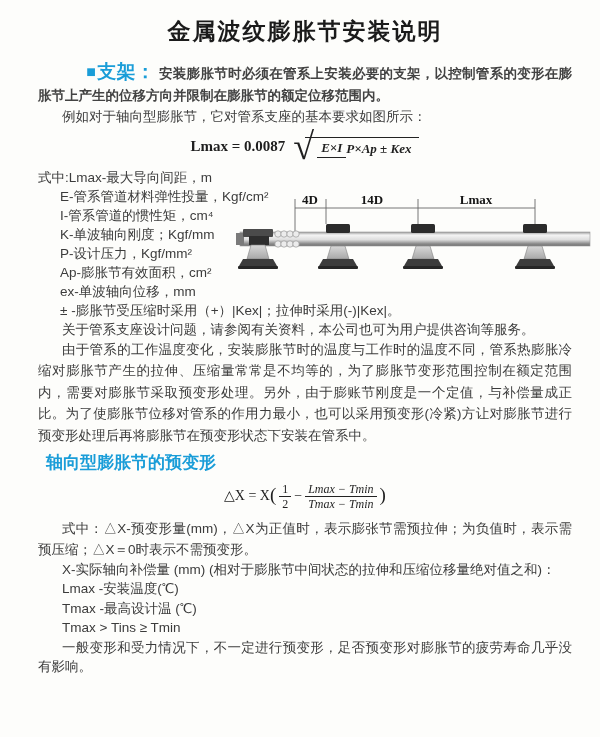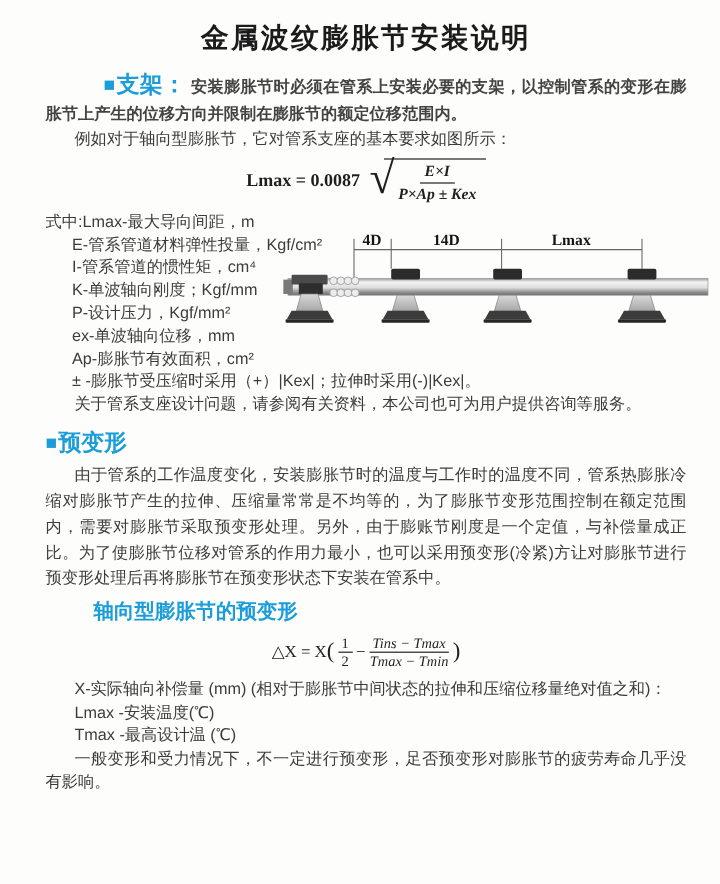--- a/index.html
+++ b/index.html
@@ -11,39 +11,39 @@
   .sec-head{color:#1a9dd8;font-weight:700;font-size:19px;margin-left:28px;}
   .marker{font-size:16px;margin-right:1px;position:relative;top:-1px;}
   p.para{font-size:13.5px;line-height:21.5px;margin:0;text-align:justify;color:#3c3c3c;}
   p.para.bold{font-weight:700;color:#434343;}
   .indent{text-indent:24px;}
   
   .formula{text-align:center;font-family:"Liberation Serif","DejaVu Serif",serif;color:#1f1f1f;}
   .f1{font-weight:700;font-size:15px;margin:5px 0 2px 0;}
   .sqrt{display:inline-flex;align-items:center;margin-left:8px;vertical-align:middle;}
   .rad{font-size:38px;font-weight:400;line-height:30px;margin-right:-9px;position:relative;top:-2px;}
-  .f1 .frac{display:inline-flex;flex-direction:column;align-items:center;
+  .f1 .frac{display:inline-flex;flex-direction:row;align-items:center;
             border-top:1.6px solid #222;padding:2px 8px 0 12px;
             font-size:13px;font-style:italic;line-height:1.25;font-weight:700;}
   .f1 .num{border-bottom:1.2px solid #222;padding:0 4px 1px 4px;}
   .f1 .den{padding-top:1px;}
   .f2{font-size:14px;margin:8px 0 6px 0;}
   .f2 .frac,.f3 .frac{display:inline-flex;flex-direction:column;align-items:center;
             vertical-align:middle;font-size:12px;line-height:1.2;margin:0 3px;}
   .f2 .num,.f3 .num{border-bottom:1px solid #222;padding:0 3px;}
   .f2 .ital{font-style:italic;}
   .paren{font-size:19px;font-weight:400;vertical-align:-1px;}
   
   ul.vars{list-style:none;margin:5px 0 0 0;padding:0;font-size:13.5px;line-height:19px;color:#3c3c3c;}
   ul.vars li{margin-left:22px;}
   ul.vars li.flush{margin-left:0;}
   p.note-line{font-size:13.5px;line-height:19px;margin:0;}
   
   h2.section{margin:10px 0 3px 0;}
-  h3.sub{color:#1a9dd8;font-size:17px;font-weight:700;margin:5px 0 2px 40px;}
+  h3.sub{color:#1a9dd8;font-size:17px;font-weight:700;margin:5px 0 2px 8px;}
   .notes p{margin:0;font-size:13.5px;line-height:19.5px;text-align:justify;}
   .notes p.sp{line-height:21px;}
   
   .diagram{position:absolute;left:236px;top:190px;}
 </style>
 </head>
 <body>
 
 <div class="page">
 
@@ -62,22 +62,22 @@
         </span>
       </span>
   </div>
 
   <ul class="vars">
     <li class="flush">式中:Lmax-最大导向间距，m</li>
     <li>E-管系管道材料弹性投量，Kgf/cm²</li>
     <li>I-管系管道的惯性矩，cm⁴</li>
     <li>K-单波轴向刚度；Kgf/mm</li>
     <li>P-设计压力，Kgf/mm²</li>
+    <li>Ap-膨胀节有效面积，cm²</li>
     <li>ex-单波轴向位移，mm</li>
-    <li>Ap-膨胀节有效面积，cm²</li>
     <li>± -膨胀节受压缩时采用（+）|Kex|；拉伸时采用(-)|Kex|。</li>
   </ul>
 
   <p class="note-line indent">关于管系支座设计问题，请参阅有关资料，本公司也可为用户提供咨询等服务。</p>
 
   <svg class="diagram" viewBox="0 0 360 95" width="360" height="95">
     <defs>
       <linearGradient id="pg" x1="0" y1="0" x2="0" y2="1">
         <stop offset="0" stop-color="#9a9a9a"></stop>
         <stop offset="0.22" stop-color="#f4f4f4"></stop>
@@ -147,36 +147,37 @@
 
       <g>
         <rect x="287" y="34" width="24" height="9" rx="1.5" fill="#2b2b2b"></rect>
         <path d="M292 56 L306 56 L310 69 L288 69 Z" fill="url(#sg)" stroke="#808080" stroke-width="0.6"></path>
         <path d="M284 69 L314 69 L318 76 L280 76 Z" fill="#3c3c3c"></path>
         <rect x="279" y="76" width="40" height="3" rx="1" fill="#262626"></rect>
       </g>
     </g>
   </svg>
 
-  <h2 class="section sec-head"><span class="marker">■</span><span>预变形</span></h2>
 
   <p class="para indent">由于管系的工作温度变化，安装膨胀节时的温度与工作时的温度不同，管系热膨胀冷缩对膨胀节产生的拉伸、压缩量常常是不均等的，为了膨胀节变形范围控制在额定范围内，需要对膨胀节采取预变形处理。另外，由于膨账节刚度是一个定值，与补偿量成正比。为了使膨胀节位移对管系的作用力最小，也可以采用预变形(冷紧)方让对膨胀节进行预变形处理后再将膨胀节在预变形状态下安装在管系中。</p>
 
   <h3 class="sub">轴向型膨胀节的预变形</h3>
 
   <div class="formula f2">
     <span>△X = X</span><span class="paren">(</span><span class="frac">
         <span class="num">1</span>
         <span class="den">2</span>
       </span><span>−</span><span class="frac ital">
-        <span class="num">Tins − Tmax</span>
+        <span class="num">Lmax − Tmin</span>
         <span class="den">Tmax − Tmin</span>
       </span><span class="paren">)</span>
   </div>
 
   <div class="notes">
+    <p class="indent sp">式中：△X-预变形量(mm)，△X为正值时，表示膨张节需预拉伸；为负值时，表示需预压缩；△X＝0时表示不需预变形。</p>
     <p class="indent">X-实际轴向补偿量 (mm) (相对于膨胀节中间状态的拉伸和压缩位移量绝对值之和)：</p>
     <p class="indent">Lmax -安装温度(℃)</p>
     <p class="indent">Tmax -最高设计温 (℃)</p>
+    <p class="indent">Tmax &gt; Tins ≥ Tmin</p>
     <p class="indent">一般变形和受力情况下，不一定进行预变形，足否预变形对膨胀节的疲劳寿命几乎没有影响。</p>
   </div>
 
 </div>
 
 </body></html>

